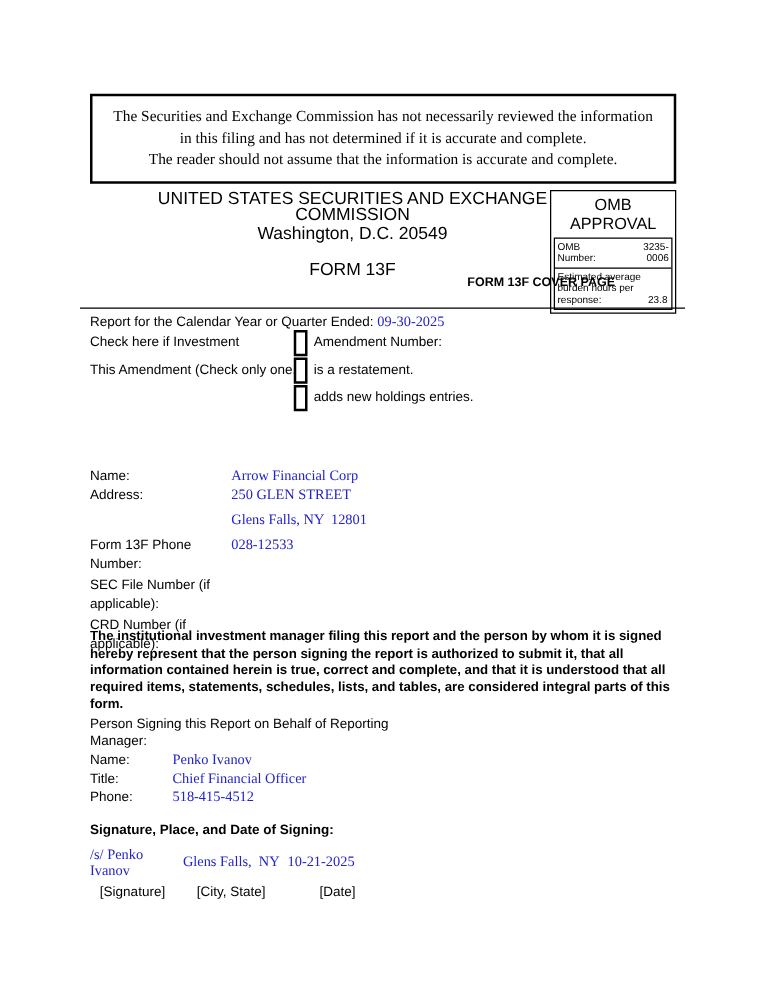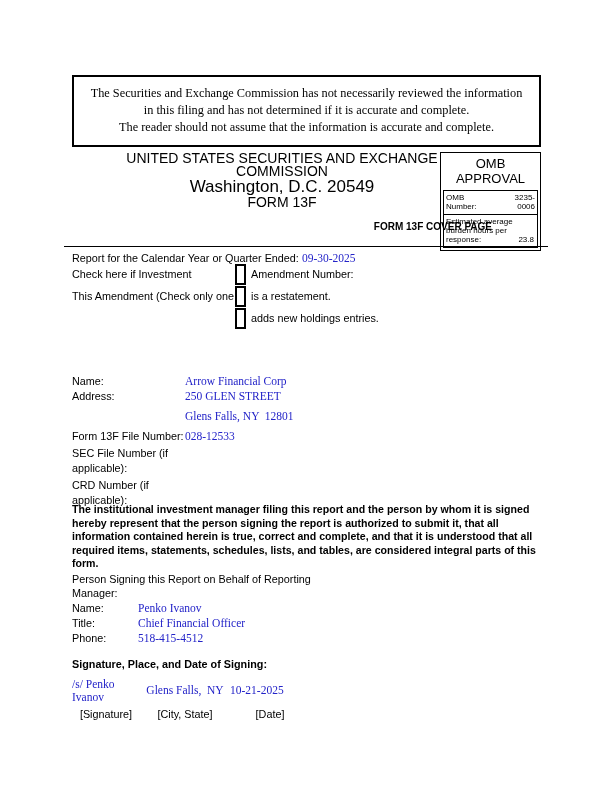--- a/index.html
+++ b/index.html
@@ -17,22 +17,22 @@
   
   .disclaimer {
     position:absolute; left:72px; top:75px; width:469px;
     border:2px solid #000; padding:8px 12px; text-align:center;
     font-family:"Liberation Serif", serif; font-size:12.3px; line-height:1.4;
   }
 
   
   .hdr { position:absolute; left:72px; top:152px; width:420px; text-align:center; line-height:13px; }
   .hb  { font-weight:normal; font-size:14px; }
-  .hr1 { font-size:17px; margin-top:2px; }
-  .mt2 { margin-top:3px; }
+  .hr1 { font-size:14px; margin-top:2px; }
+  .mt2 { margin-top:16px; }
 
   
   .omb {
     position:absolute; left:440px; top:152px; width:101px;
     border:1px solid #000; padding:2px; font-size:8px; line-height:1.18;
   }
   .omb-title { text-align:center; font-size:13px; padding:1px 0 3px; }
   .omb-inner { border:1px solid #000; }
   .omb-row1 { display:flex; justify-content:space-between; border-bottom:1px solid #000; padding:2px;gap:37px; }
   .omb-num  { width:26px; text-align:right; }
@@ -141,21 +141,21 @@
     </div>
     <div class="row">
       <span class="lbl">Address:</span>
       <span class="bval">250 GLEN STREET</span>
     </div>
     <div class="row gap">
       <span class="lbl"></span>
       <span class="bval">Glens Falls, NY  12801</span>
     </div>
     <div class="row gap">
-      <span class="lbl">Form 13F File Number:</span>
+      <span class="lbl">Form 13F Phone Number:</span>
       <span class="bval">028-12533</span>
     </div>
     <div class="row sm">
       <span class="lbl">SEC File Number (if applicable):</span>
     </div>
     <div class="row sm">
       <span class="lbl">CRD Number (if applicable):</span>
     </div>
   </div>
 

